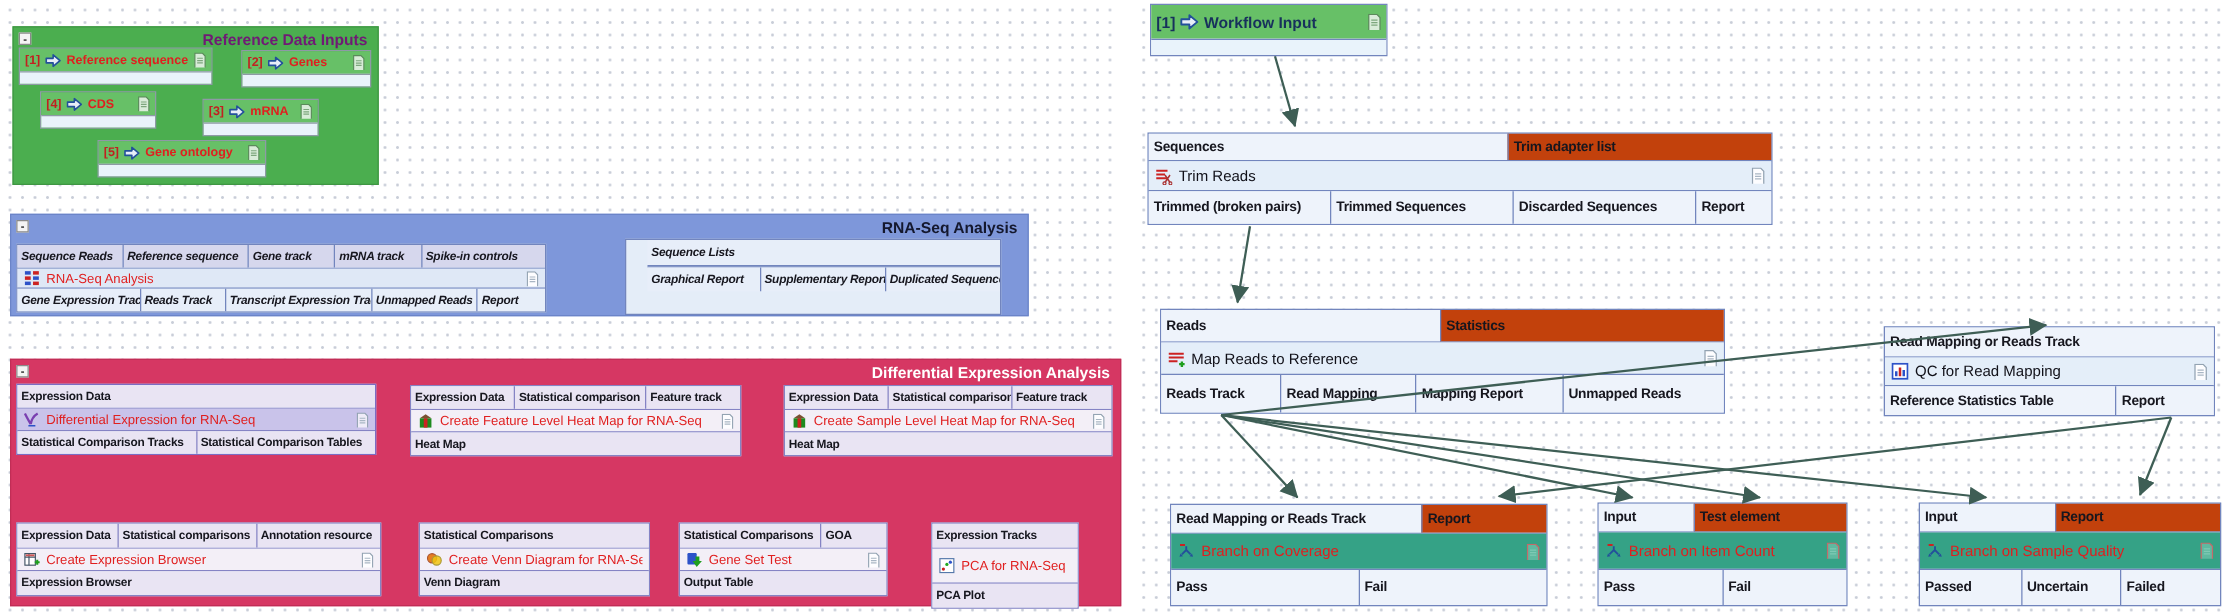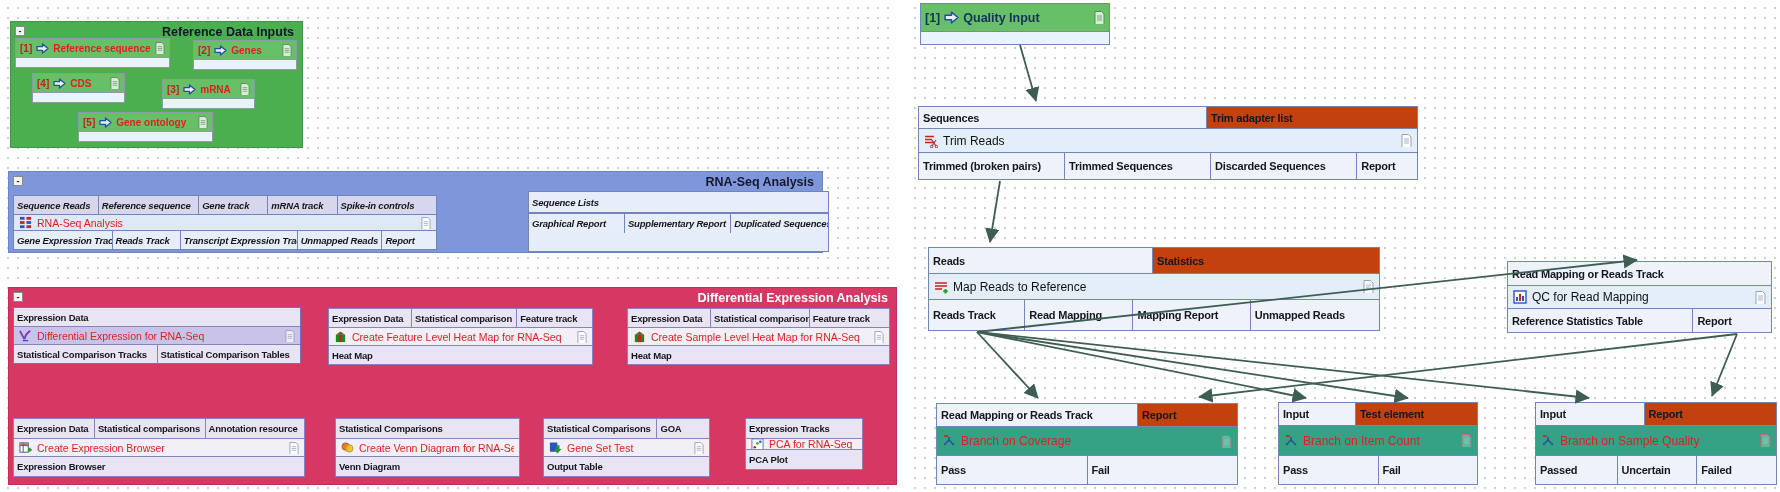--- a/index.html
+++ b/index.html
@@ -66,21 +66,21 @@
 <body>
 
 <div id="stage">
   <div class="panel p-left"></div>
   <div class="panel p-right"></div>
 
   <div class="p-l">
 
     <div class="group" style="left:10px;top:21px;width:293px;height:127px;background:#4bae4f;border:1px solid #3f9643;">
       <div class="minus">-</div>
-      <div class="g-title" style="color:#0f172a;">Reference Data Inputs</div>
+      <div class="g-title" style="color:#701a75;">Reference Data Inputs</div>
     </div>
 
     <div class="gnode" style="left:15px;top:38px;width:155px;height:30px;">
       <div class="gbody">
         <span class="gidx">[1]</span>
         <svg class="tico" width="13" height="11" viewBox="0 0 14 12">
             <path d="M1 4h6V1l6 5-6 5V8H1z" fill="#e8eef8" stroke="#23509b" stroke-width="1.4" stroke-linejoin="round"></path>
           </svg>
         <span class="glabel">Reference sequence</span>
         <span class="doc">
@@ -193,21 +193,21 @@
       </div>
       <div class="prow out" style="height:18px;">
         <div class="port" style="flex:100">Gene Expression Track</div>
         <div class="port" style="flex:67">Reads Track</div>
         <div class="port" style="flex:120">Transcript Expression Track</div>
         <div class="port" style="flex:85">Unmapped Reads</div>
         <div class="port" style="flex:52">Report</div>
       </div>
     </div>
 
-    <div class="node blue" style="left:528px;top:191px;width:301px;height:61px;">
+    <div class="node blue" style="left:500px;top:191px;width:301px;height:61px;padding-left:17px;">
       <div class="prow in" style="height:20px;">
         <div class="port" style="flex:1">Sequence Lists</div>
       </div>
       <div class="prow out" style="height:19px;">
         <div class="port" style="flex:96">Graphical Report</div>
         <div class="port" style="flex:107">Supplementary Report</div>
         <div class="port" style="flex:98">Duplicated Sequences</div>
       </div>
     </div>
 
@@ -347,21 +347,21 @@
               <path d="M1 .5h6.5L10 3v12H1z" fill="#fdfdff" stroke="#93a3b2"></path>
               <path d="M3 5h5M3 7h5M3 9h5" stroke="#a9b6c4" stroke-width="1"></path>
             </svg>
           </span>
       </div>
       <div class="prow out" style="height:19px;">
         <div class="port" style="flex:1">Output Table</div>
       </div>
     </div>
 
-    <div class="node rednode" style="left:745px;top:418px;width:118px;height:52px;">
+    <div class="node rednode" style="left:745px;top:418px;width:118px;height:69px;">
       <div class="prow in" style="height:19px;">
         <div class="port" style="flex:1">Expression Tracks</div>
       </div>
       <div class="nbody">
         <svg class="tico" width="13" height="13" viewBox="0 0 14 14">
             <rect x="1" y="1" width="12" height="12" fill="#ffffff" stroke="#5577aa"></rect>
             <circle cx="4" cy="10" r="1.4" fill="#cc2222"></circle>
             <circle cx="7" cy="6" r="1.4" fill="#22aa22"></circle>
             <circle cx="10" cy="4" r="1.4" fill="#2c52c8"></circle>
           </svg>
@@ -374,21 +374,21 @@
   </div>
 
   <div class="p-r">
 
     <div class="gnode wfin" style="left:920px;top:3px;width:190px;height:42px;">
       <div class="gbody">
         <span class="gidx">[1]</span>
         <svg class="tico" width="15" height="13" viewBox="0 0 14 12">
             <path d="M1 4h6V1l6 5-6 5V8H1z" fill="#e8eef8" stroke="#23509b" stroke-width="1.4" stroke-linejoin="round"></path>
           </svg>
-        <span class="glabel">Quality Input</span>
+        <span class="glabel">Workflow Input</span>
         <span class="doc">
             <svg width="11" height="13" viewBox="0 0 11 13">
               <path d="M1 .5h6.5L10 3v12H1z" fill="#d9ecd9" stroke="#5b8a5b"></path>
               <path d="M3 5h5M3 7h5M3 9h5" stroke="#7da67d" stroke-width="1"></path>
             </svg>
           </span>
       </div>
       <div class="gbar"></div>
     </div>
 

